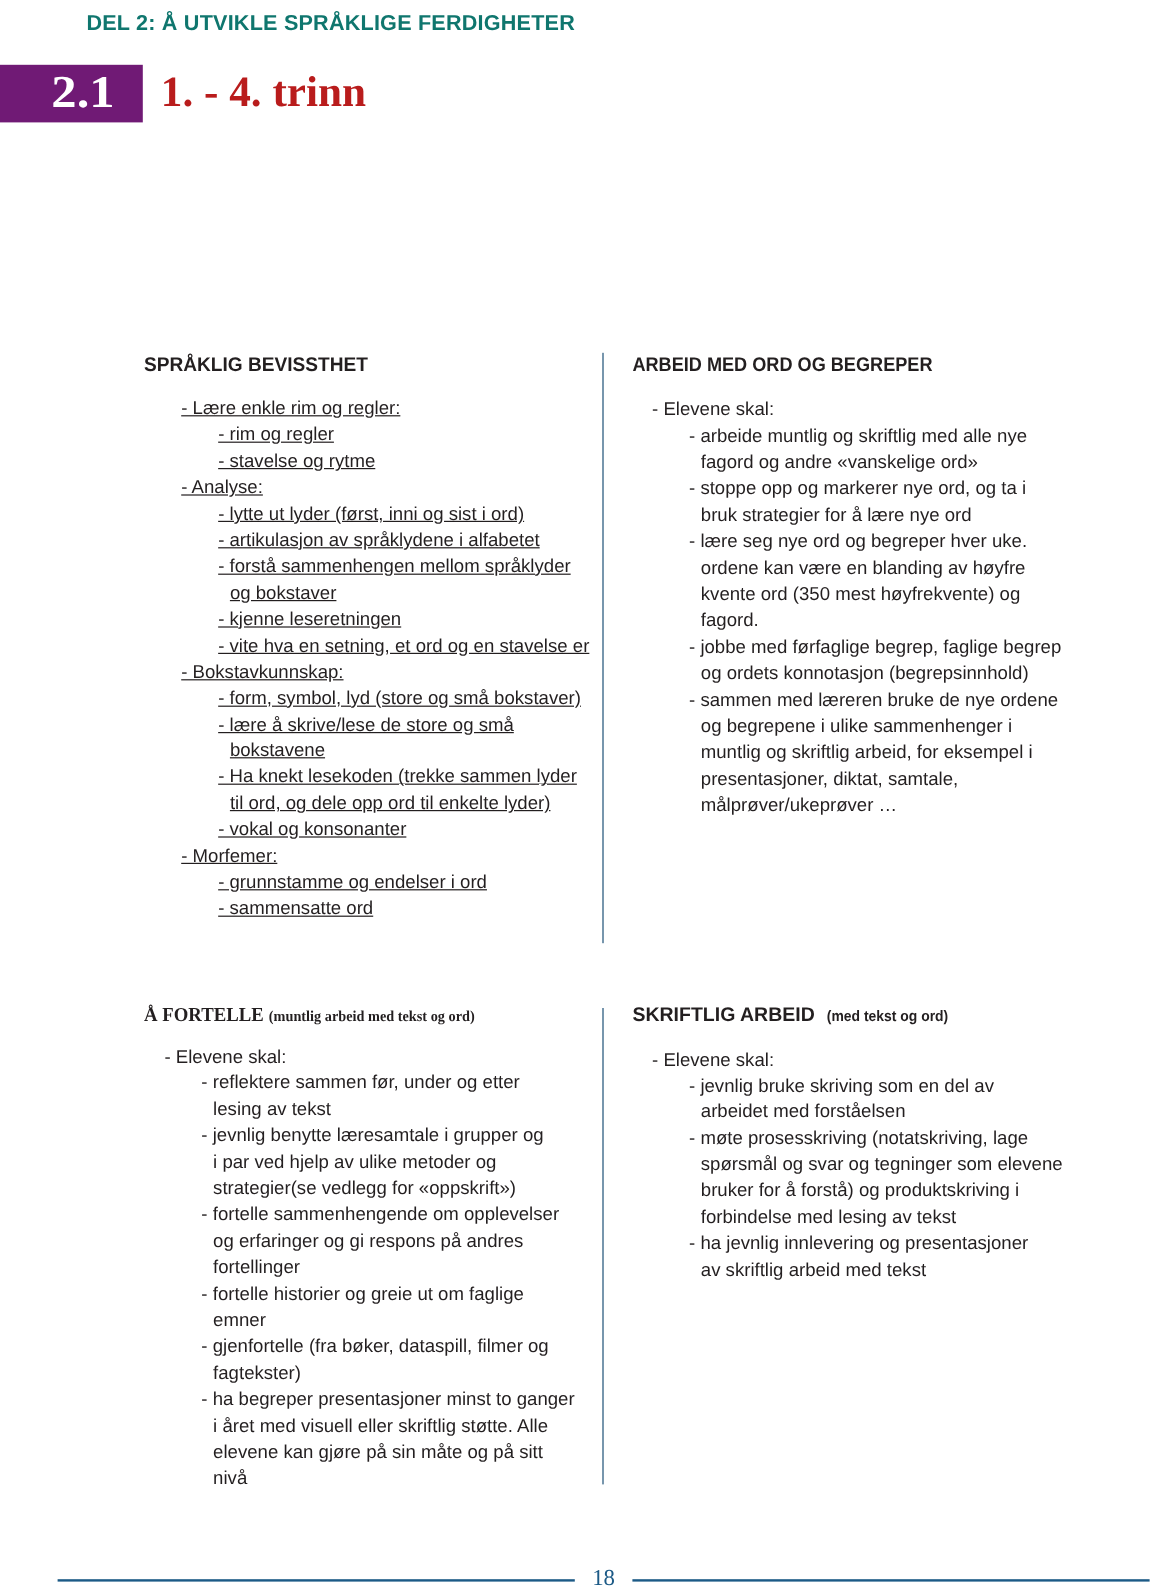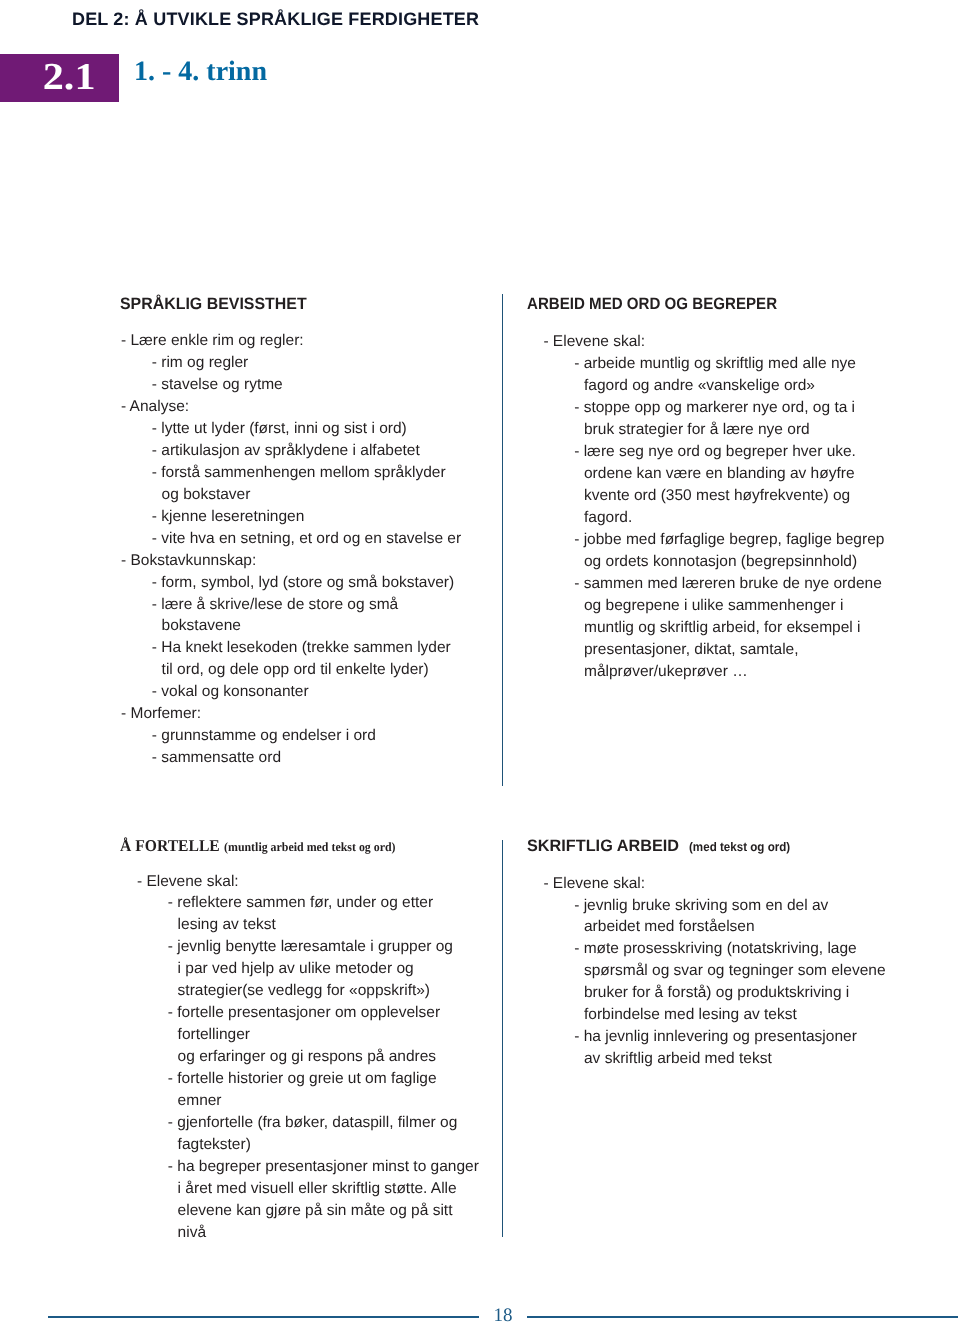--- a/index.html
+++ b/index.html
@@ -4,28 +4,28 @@
 <style>
   html,body{margin:0;padding:0;background:#ffffff;}
   body{width:960px;height:1323px;position:relative;overflow:hidden;
        font-family:"Liberation Sans",sans-serif;color:#231f20;
        -webkit-font-smoothing:antialiased;
        text-rendering:geometricPrecision;}
   .page{position:absolute;left:0;top:0;width:960px;height:1323px;background:#fff;}
 
   
   .kicker{position:absolute;left:72px;top:8.5px;font-weight:700;font-size:18px;
-          letter-spacing:.17px;color:#0f172a;white-space:nowrap;}
+          letter-spacing:.17px;color:#0f766e;white-space:nowrap;}
   .numbox{position:absolute;left:0px;top:54px;width:119px;height:48px;background:#701a75;}
   .numbox .num{position:absolute;right:23.5px;top:-1px;color:#ffffff;
           font-family:"Liberation Serif",serif;font-weight:700;font-size:38px;
           line-height:48px;letter-spacing:0px;display:inline-block;
           transform:scaleX(1.11);transform-origin:100% 50%;}
-  .chaptitle{position:absolute;left:134px;top:58px;color:#0369a1;
-          font-family:"Liberation Serif",serif;font-weight:700;font-size:28px;
+  .chaptitle{position:absolute;left:134px;top:58px;color:#b91c1c;
+          font-family:"Liberation Serif",serif;font-weight:700;font-size:36px;
           line-height:1;white-space:nowrap;}
 
   
   .sec{position:static;}
   .sec .head{position:absolute;font-size:16.5px;font-weight:700;letter-spacing:0px;
              white-space:nowrap;line-height:16px;}
   .sec .head>span{display:inline-block;transform-origin:0 50%;vertical-align:baseline;}
   .sec .head .sub{font-size:12.6px;font-weight:700;}
   .sec .body{position:absolute;font-size:15.5px;}
   .sec .body .ln{white-space:nowrap;}
@@ -45,21 +45,21 @@
 
 <div class="page">
   <div class="kicker">DEL 2: Å UTVIKLE SPRÅKLIGE FERDIGHETER</div>
   <div class="numbox">
     <span class="num">2.1</span>
   </div>
   <div class="chaptitle">1. - 4. trinn</div>
 
   <div class="sec">
     <div class="head" style="left:119.5px;top:295.5px;width:420px;"><span style="transform:scaleX(0.9648);">SPRÅKLIG BEVISSTHET</span></div>
-    <div class="body" style="left:121px;top:330.3px;width:420px;line-height:21.93px;">
+    <div class="body" style="left:151px;top:330.3px;width:420px;line-height:21.93px;text-decoration:underline;">
       <div class="ln lv0">- Lære enkle rim og regler:</div>
       <div class="ln lv1">- rim og regler</div>
       <div class="ln lv1">- stavelse og rytme</div>
       <div class="ln lv0">- Analyse:</div>
       <div class="ln lv1">- lytte ut lyder (først, inni og sist i ord)</div>
       <div class="ln lv1">- artikulasjon av språklydene i alfabetet</div>
       <div class="ln lv1">- forstå sammenhengen mellom språklyder</div>
       <div class="ln lv2">og bokstaver</div>
       <div class="ln lv1">- kjenne leseretningen</div>
       <div class="ln lv1">- vite hva en setning, et ord og en stavelse er</div>
@@ -100,23 +100,23 @@
 
   <div class="sec">
     <div class="head" style="left:119.5px;top:837.5px;width:420px;font-family:Liberation Serif, serif;"><span style="transform:scaleX(0.9474);">Å FORTELLE</span><span class="sub" style="position:absolute;left:104.5px;bottom:-1px;transform:scaleX(0.945);">(muntlig arbeid med tekst og ord)</span></div>
     <div class="body" style="left:137px;top:870.5px;width:420px;line-height:21.98px;">
       <div class="ln lv0">- Elevene skal:</div>
       <div class="ln lv1">- reflektere sammen før, under og etter</div>
       <div class="ln lv2">lesing av tekst</div>
       <div class="ln lv1">- jevnlig benytte læresamtale i grupper og</div>
       <div class="ln lv2">i par ved hjelp av ulike metoder og</div>
       <div class="ln lv2">strategier(se vedlegg for «oppskrift»)</div>
-      <div class="ln lv1">- fortelle presentasjoner om opplevelser</div>
+      <div class="ln lv1">- fortelle sammenhengende om opplevelser</div>
+      <div class="ln lv2">og erfaringer og gi respons på andres</div>
       <div class="ln lv2">fortellinger</div>
-      <div class="ln lv2">og erfaringer og gi respons på andres</div>
       <div class="ln lv1">- fortelle historier og greie ut om faglige</div>
       <div class="ln lv2">emner</div>
       <div class="ln lv1">- gjenfortelle (fra bøker, dataspill, filmer og</div>
       <div class="ln lv2">fagtekster)</div>
       <div class="ln lv1">- ha begreper presentasjoner minst to ganger</div>
       <div class="ln lv2">i året med visuell eller skriftlig støtte. Alle</div>
       <div class="ln lv2">elevene kan gjøre på sin måte og på sitt</div>
       <div class="ln lv2">nivå</div>
     </div>
   </div>

